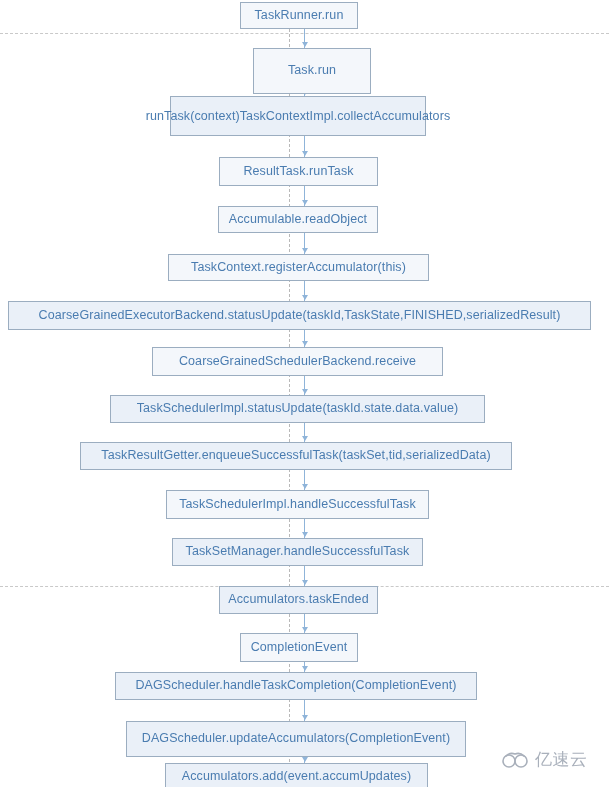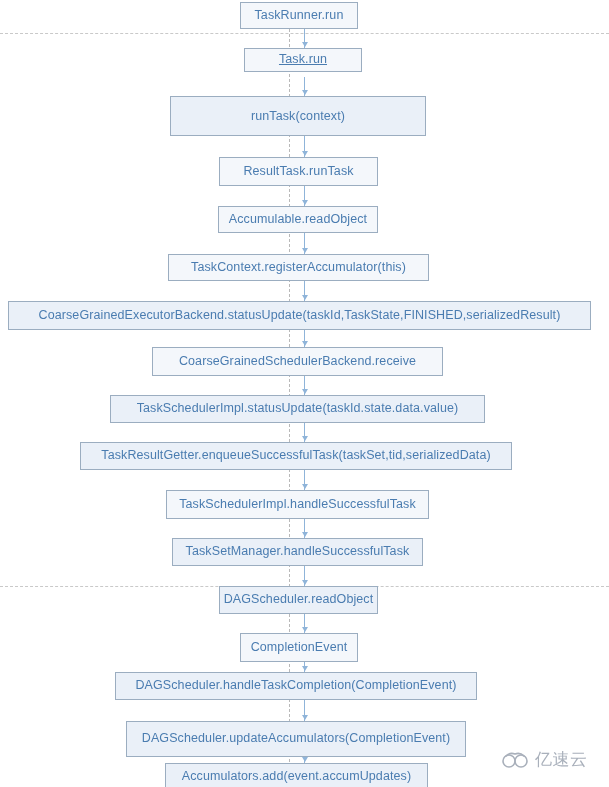--- a/index.html
+++ b/index.html
@@ -136,25 +136,26 @@
       <div class="rail-solid" style="left: 304px; top: 700px; height: 21px;"></div>
       <div class="arrow-head" style="left: 301.5px; top: 715px;"></div>
       <div class="rail-solid" style="left: 304px; top: 749px; height: 14px;"></div>
       <div class="arrow-head" style="left: 301.5px; top: 757px;"></div>
     </div>
 
   <div id="nodes">
       <div class="node pale" style="left: 240px; top: 2px; width: 118px; height: 27px;">
         <span>TaskRunner.run</span>
       </div>
-      <div class="node pale" style="left: 244px; top: 48px; width: 118px; height: 24px; text-decoration: underline;">
+      <div class="node pale" style="left: 253px; top: 48px; width: 118px; height: 46px;">
         <span>Task.run</span>
       </div>
       <div class="node two-line" style="left: 170px; top: 96px; width: 256px; height: 40px;">
         <span>runTask(context)</span>
+        <span class="line2">TaskContextImpl.collectAccumulators</span>
       </div>
       <div class="node pale" style="left: 219px; top: 157px; width: 159px; height: 29px;">
         <span>ResultTask.runTask</span>
       </div>
       <div class="node pale" style="left: 218px; top: 206px; width: 160px; height: 27px;">
         <span>Accumulable.readObject</span>
       </div>
       <div class="node pale" style="left: 168px; top: 254px; width: 261px; height: 27px;">
         <span>TaskContext.registerAccumulator(this)</span>
       </div>
@@ -170,21 +171,21 @@
       <div class="node" style="left: 80px; top: 442px; width: 432px; height: 28px;">
         <span>TaskResultGetter.enqueueSuccessfulTask(taskSet,tid,serializedData)</span>
       </div>
       <div class="node pale" style="left: 166px; top: 490px; width: 263px; height: 29px;">
         <span>TaskSchedulerImpl.handleSuccessfulTask</span>
       </div>
       <div class="node" style="left: 172px; top: 538px; width: 251px; height: 28px;">
         <span>TaskSetManager.handleSuccessfulTask</span>
       </div>
       <div class="node" style="left: 219px; top: 586px; width: 159px; height: 28px;">
-        <span>DAGScheduler.readObject</span>
+        <span>Accumulators.taskEnded</span>
       </div>
       <div class="node pale" style="left: 240px; top: 633px; width: 118px; height: 29px;">
         <span>CompletionEvent</span>
       </div>
       <div class="node" style="left: 115px; top: 672px; width: 362px; height: 28px;">
         <span>DAGScheduler.handleTaskCompletion(CompletionEvent)</span>
       </div>
       <div class="node" style="left: 126px; top: 721px; width: 340px; height: 36px;">
         <span>DAGScheduler.updateAccumulators(CompletionEvent)</span>
       </div>

